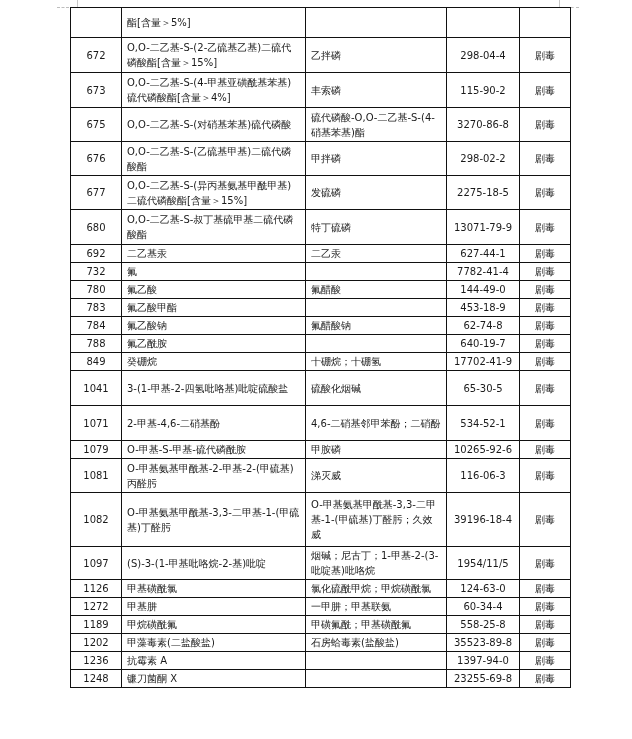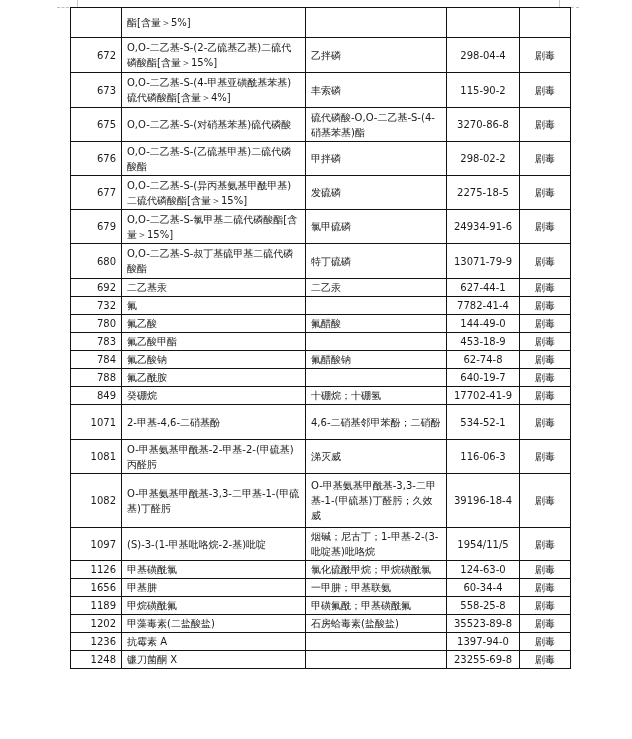--- a/index.html
+++ b/index.html
@@ -9,21 +9,21 @@
   .margin-v { position: absolute; width: 0; border-left: 1px solid #c8c8c8; }
   table.hazard {
     position: absolute; left: 70px; top: 7px; width: 500px;
     border-collapse: collapse; table-layout: fixed;
     font-size: 10px; line-height: 15px;
   }
   table.hazard td {
     border: 1.3px solid #111; padding: 1px 5px; vertical-align: middle;
     overflow: hidden; word-break: break-all;
   }
-  td.c-no { text-align: right; }
+  td.c-no { text-align: center; }
   td.c-name { text-align: left; }
   td.c-alias { text-align: left; }
   td.c-cas { text-align: center; }
   td.c-note { text-align: center; }
 </style>
 </head>
 <body>
 
 <div class="margin-h" style="left:57px; top:7px; width:21px;"></div>
 <div class="margin-v" style="left:77px; top:0px; height:7px;"></div>
@@ -74,27 +74,20 @@
         <td class="c-cas">298-02-2</td>
         <td class="c-note">剧毒</td>
       </tr>
       <tr style="height: 34px;">
         <td class="c-no">677</td>
         <td class="c-name">O,O-二乙基-S-(异丙基氨基甲酰甲基)二硫代磷酸酯[含量＞15%]</td>
         <td class="c-alias">发硫磷</td>
         <td class="c-cas">2275-18-5</td>
         <td class="c-note">剧毒</td>
       </tr>
-      <tr style="height: 34px;">
-        <td class="c-no">679</td>
-        <td class="c-name">O,O-二乙基-S-氯甲基二硫代磷酸酯[含量＞15%]</td>
-        <td class="c-alias">氯甲硫磷</td>
-        <td class="c-cas">24934-91-6</td>
-        <td class="c-note">剧毒</td>
-      </tr>
       <tr style="height: 35px;">
         <td class="c-no">680</td>
         <td class="c-name">O,O-二乙基-S-叔丁基硫甲基二硫代磷酸酯</td>
         <td class="c-alias">特丁硫磷</td>
         <td class="c-cas">13071-79-9</td>
         <td class="c-note">剧毒</td>
       </tr>
       <tr style="height: 18px;">
         <td class="c-no">692</td>
         <td class="c-name">二乙基汞</td>
@@ -138,24 +131,38 @@
         <td class="c-note">剧毒</td>
       </tr>
       <tr style="height: 17px;">
         <td class="c-no">849</td>
         <td class="c-name">癸硼烷</td>
         <td class="c-alias">十硼烷；十硼氢</td>
         <td class="c-cas">17702-41-9</td>
         <td class="c-note">剧毒</td>
       </tr>
       <tr style="height: 35px;">
+        <td class="c-no">1041</td>
+        <td class="c-name">3-(1-甲基-2-四氢吡咯基)吡啶硫酸盐</td>
+        <td class="c-alias">硫酸化烟碱</td>
+        <td class="c-cas">65-30-5</td>
+        <td class="c-note">剧毒</td>
+      </tr>
+      <tr style="height: 35px;">
         <td class="c-no">1071</td>
         <td class="c-name">2-甲基-4,6-二硝基酚</td>
         <td class="c-alias">4,6-二硝基邻甲苯酚；二硝酚</td>
         <td class="c-cas">534-52-1</td>
+        <td class="c-note">剧毒</td>
+      </tr>
+      <tr style="height: 18px;">
+        <td class="c-no">1079</td>
+        <td class="c-name">O-甲基-S-甲基-硫代磷酰胺</td>
+        <td class="c-alias">甲胺磷</td>
+        <td class="c-cas">10265-92-6</td>
         <td class="c-note">剧毒</td>
       </tr>
       <tr style="height: 34px;">
         <td class="c-no">1081</td>
         <td class="c-name">O-甲基氨基甲酰基-2-甲基-2-(甲硫基)丙醛肟</td>
         <td class="c-alias">涕灭威</td>
         <td class="c-cas">116-06-3</td>
         <td class="c-note">剧毒</td>
       </tr>
       <tr style="height: 54px;">
@@ -173,21 +180,21 @@
         <td class="c-note">剧毒</td>
       </tr>
       <tr style="height: 18px;">
         <td class="c-no">1126</td>
         <td class="c-name">甲基磺酰氯</td>
         <td class="c-alias">氯化硫酰甲烷；甲烷磺酰氯</td>
         <td class="c-cas">124-63-0</td>
         <td class="c-note">剧毒</td>
       </tr>
       <tr style="height: 18px;">
-        <td class="c-no">1656</td>
+        <td class="c-no">1272</td>
         <td class="c-name">甲基肼</td>
         <td class="c-alias">一甲肼；甲基联氨</td>
         <td class="c-cas">60-34-4</td>
         <td class="c-note">剧毒</td>
       </tr>
       <tr style="height: 18px; padding-left: 20px;">
         <td class="c-no">1189</td>
         <td class="c-name">甲烷磺酰氟</td>
         <td class="c-alias">甲磺氟酰；甲基磺酰氟</td>
         <td class="c-cas">558-25-8</td>

